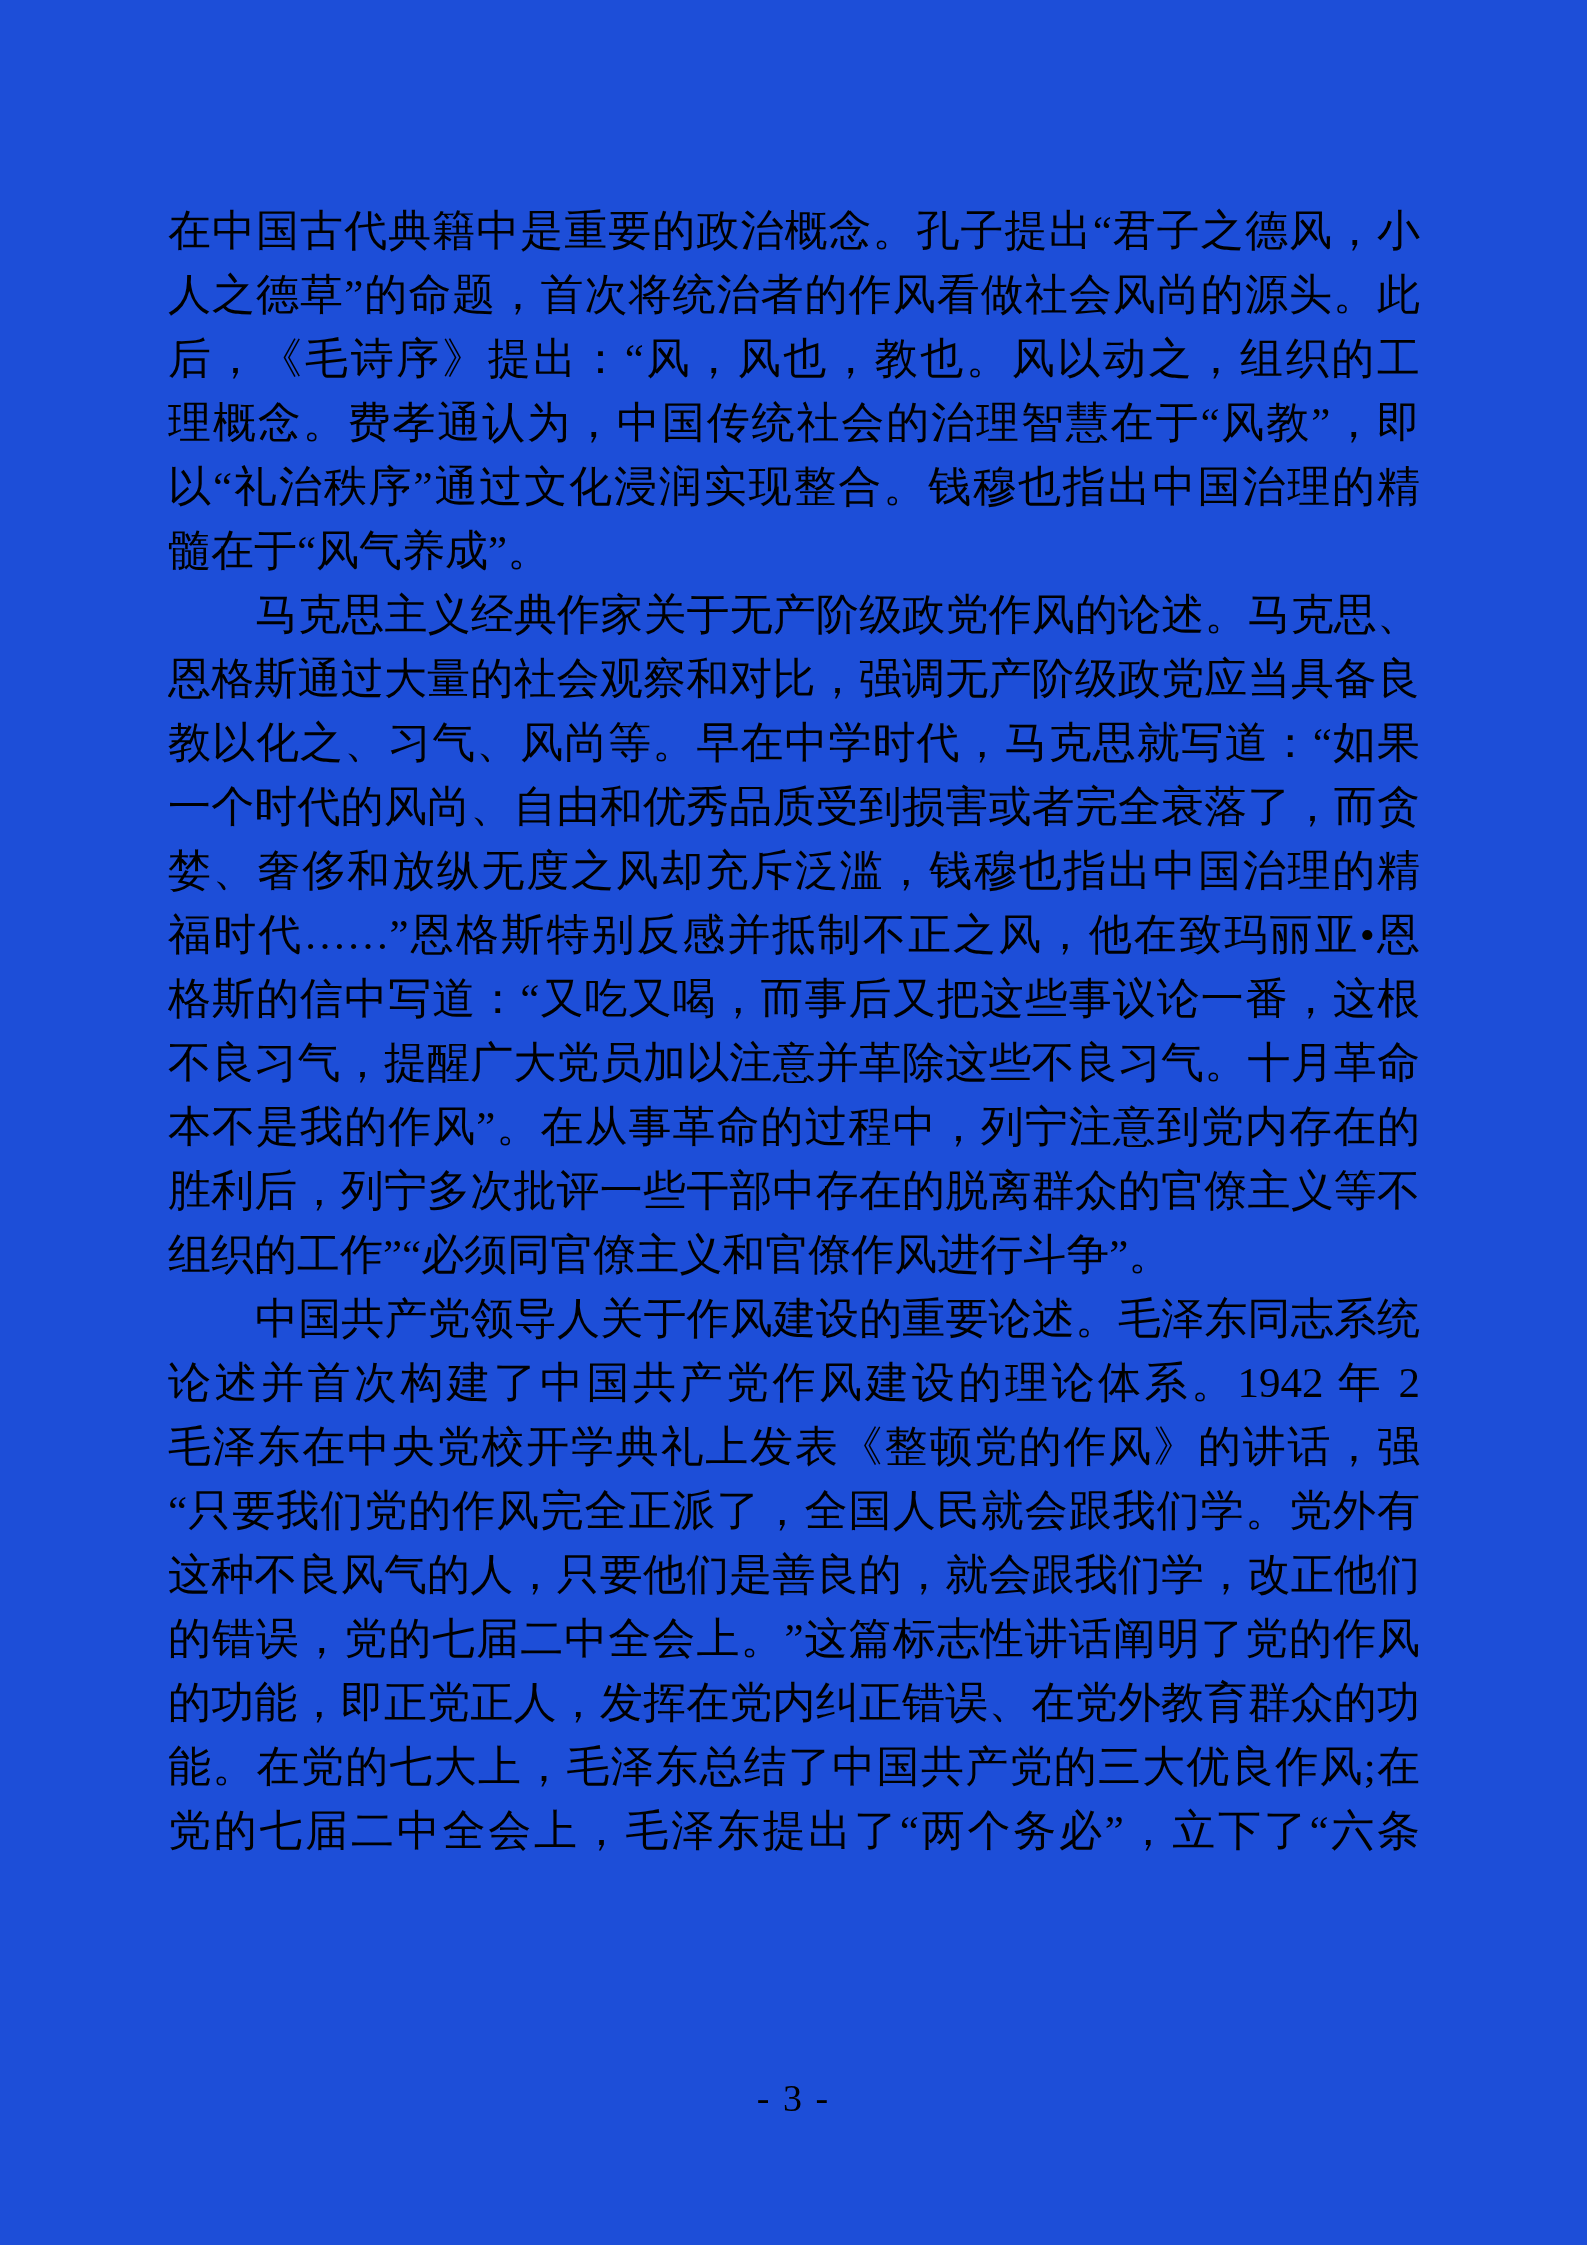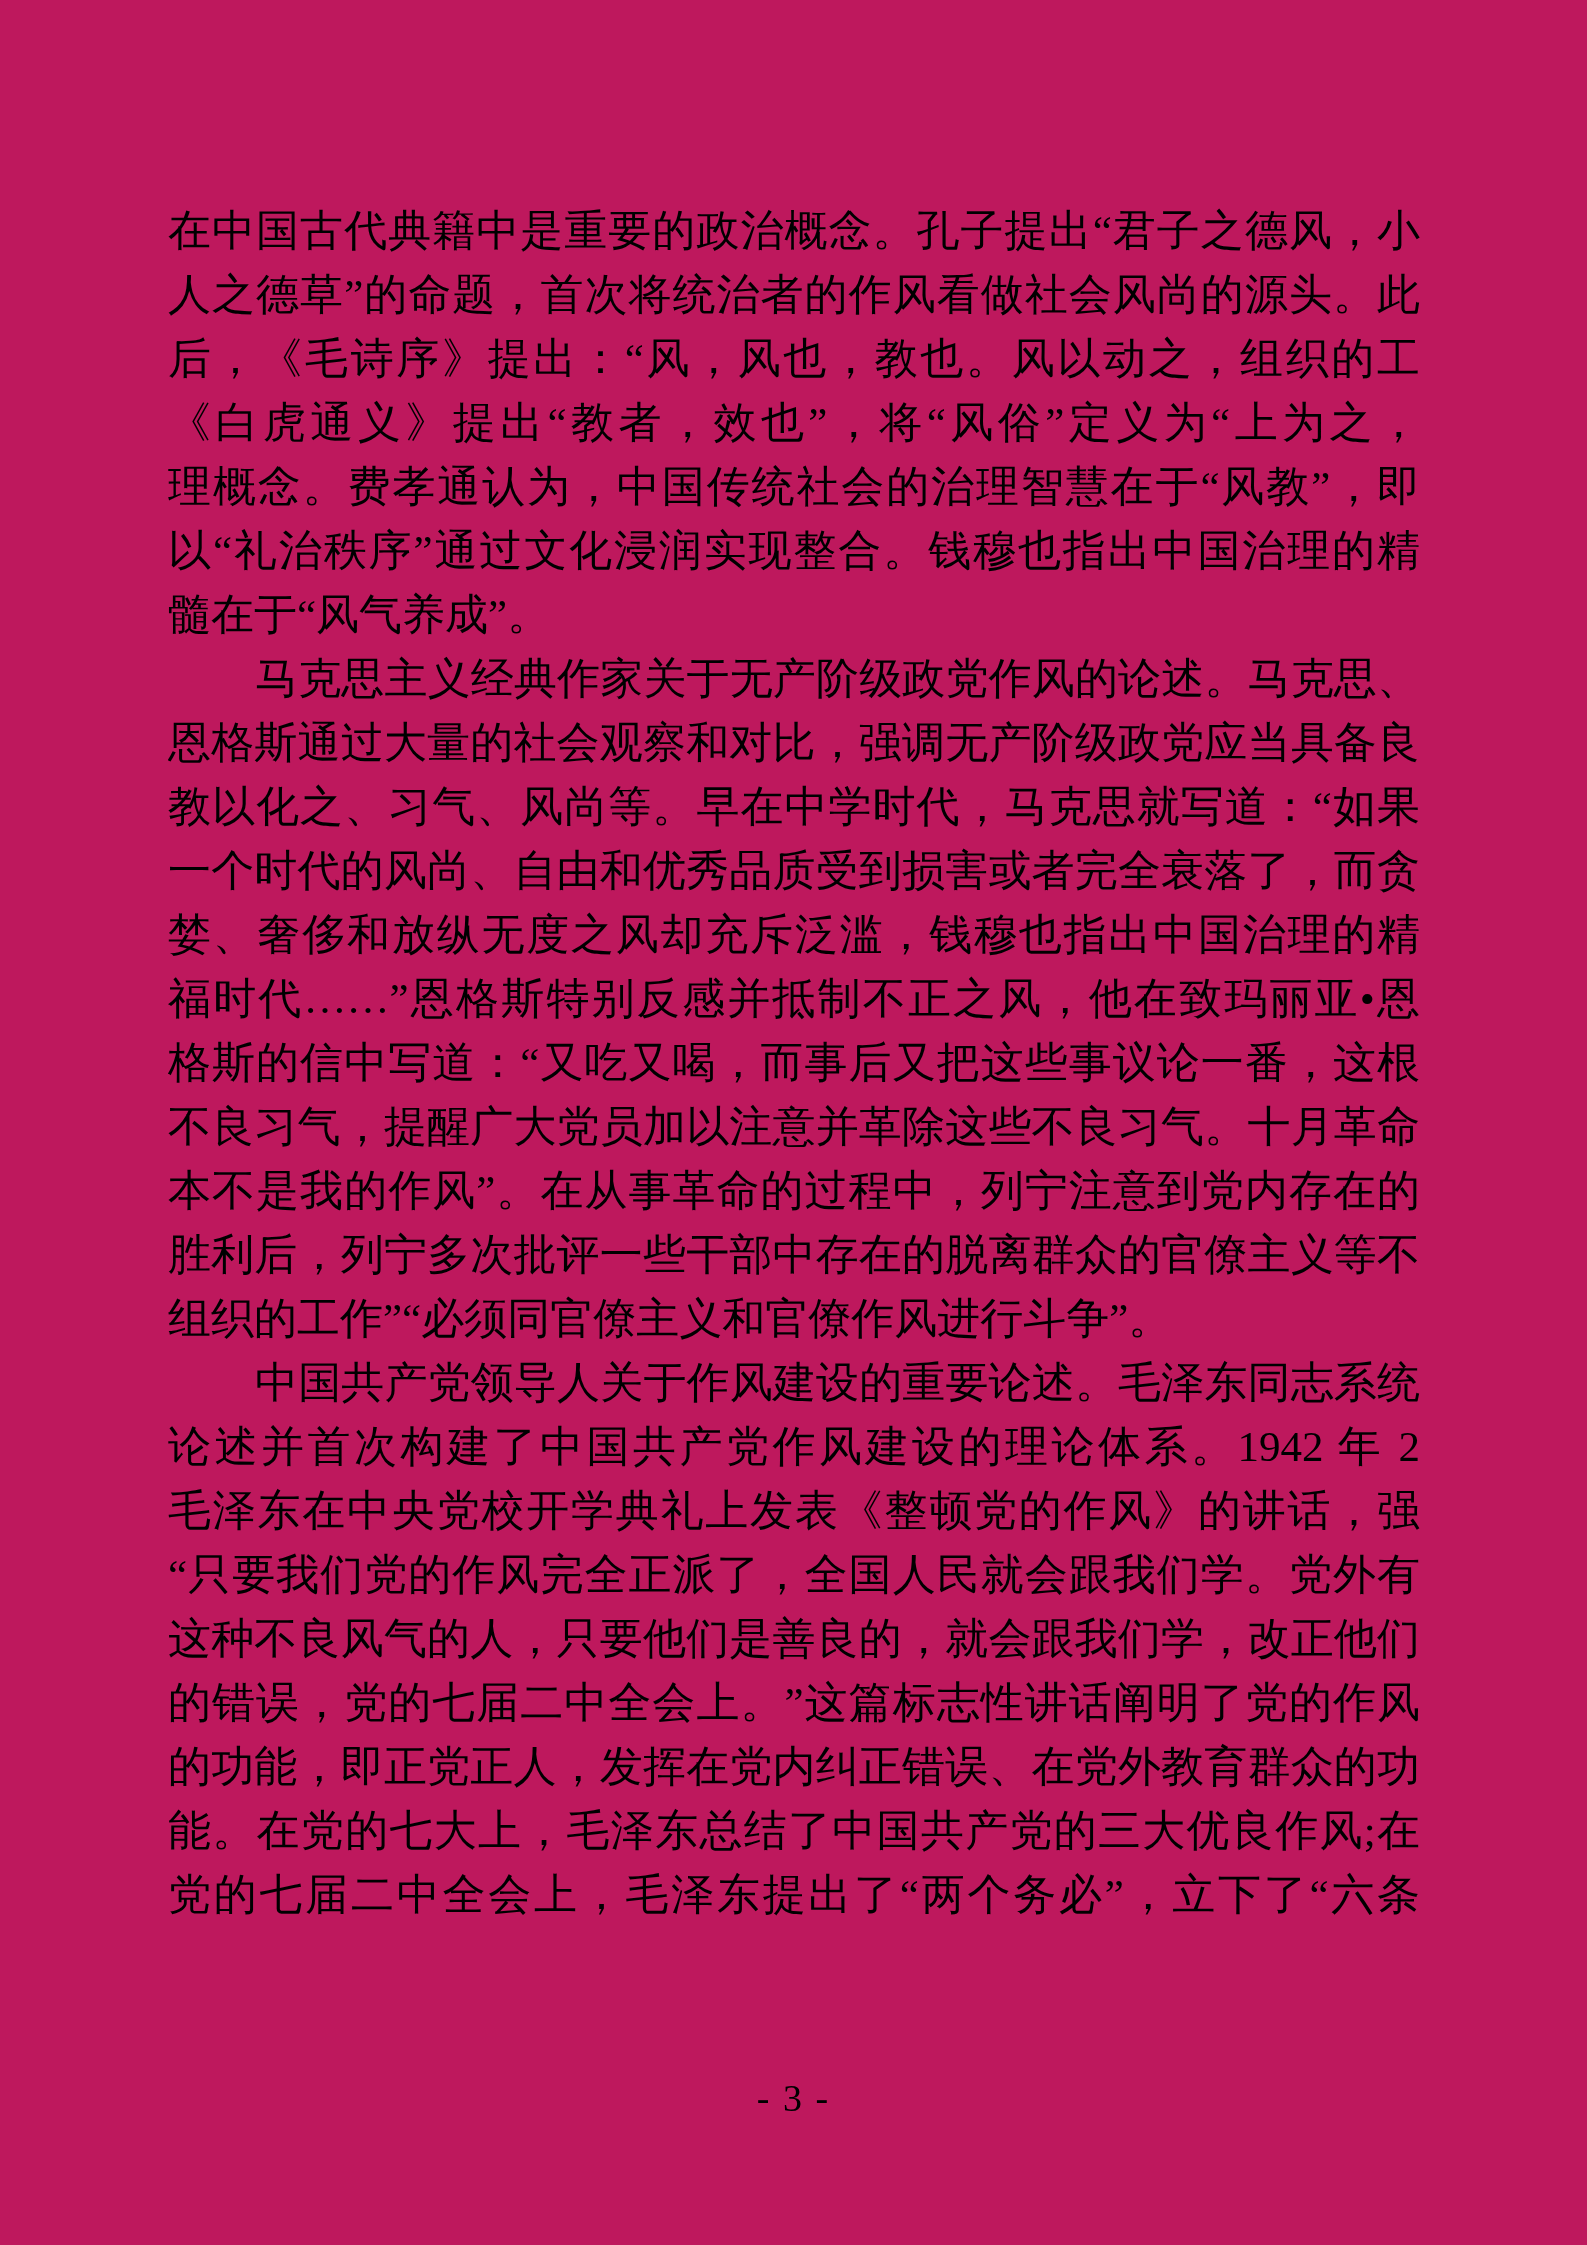--- a/index.html
+++ b/index.html
@@ -1,20 +1,20 @@
 <!DOCTYPE html>
 <html><head>
 <meta charset="utf-8">
 <style>
   html, body { margin: 0; padding: 0; background: #ffffff; }
   .page {
     position: relative;
     width: 1587px;
     height: 2245px;
-    background: #be185d;
+    background: #1d4ed8;
     color: #000000;
     font-family: "Liberation Serif", "DejaVu Serif", serif;
     overflow: hidden;
   }
   .content {
     position: absolute;
     left: 168px;
     top: 199px;
     width: 1252px;
   }
@@ -46,21 +46,20 @@
 </head>
 <body>
 
 <div class="page">
   <div class="content">
 
     <div class="paragraph">
       <div class="line">在中国古代典籍中是重要的政治概念。孔子提出“君子之德风，小</div>
       <div class="line">人之德草”的命题，首次将统治者的作风看做社会风尚的源头。此</div>
       <div class="line">后，《毛诗序》提出：“风，风也，教也。风以动之，组织的工作。”</div>
-      <div class="line">《白虎通义》提出“教者，效也”，将“风俗”定义为“上为之，</div>
       <div class="line">理概念。费孝通认为，中国传统社会的治理智慧在于“风教”，即</div>
       <div class="line">以“礼治秩序”通过文化浸润实现整合。钱穆也指出中国治理的精</div>
       <div class="line p-end">髓在于“风气养成”。</div>
     </div>
 
     <div class="paragraph">
       <div class="line p-first">马克思主义经典作家关于无产阶级政党作风的论述。马克思、</div>
       <div class="line">恩格斯通过大量的社会观察和对比，强调无产阶级政党应当具备良</div>
       <div class="line">教以化之、习气、风尚等。早在中学时代，马克思就写道：“如果</div>
       <div class="line">一个时代的风尚、自由和优秀品质受到损害或者完全衰落了，而贪</div>

